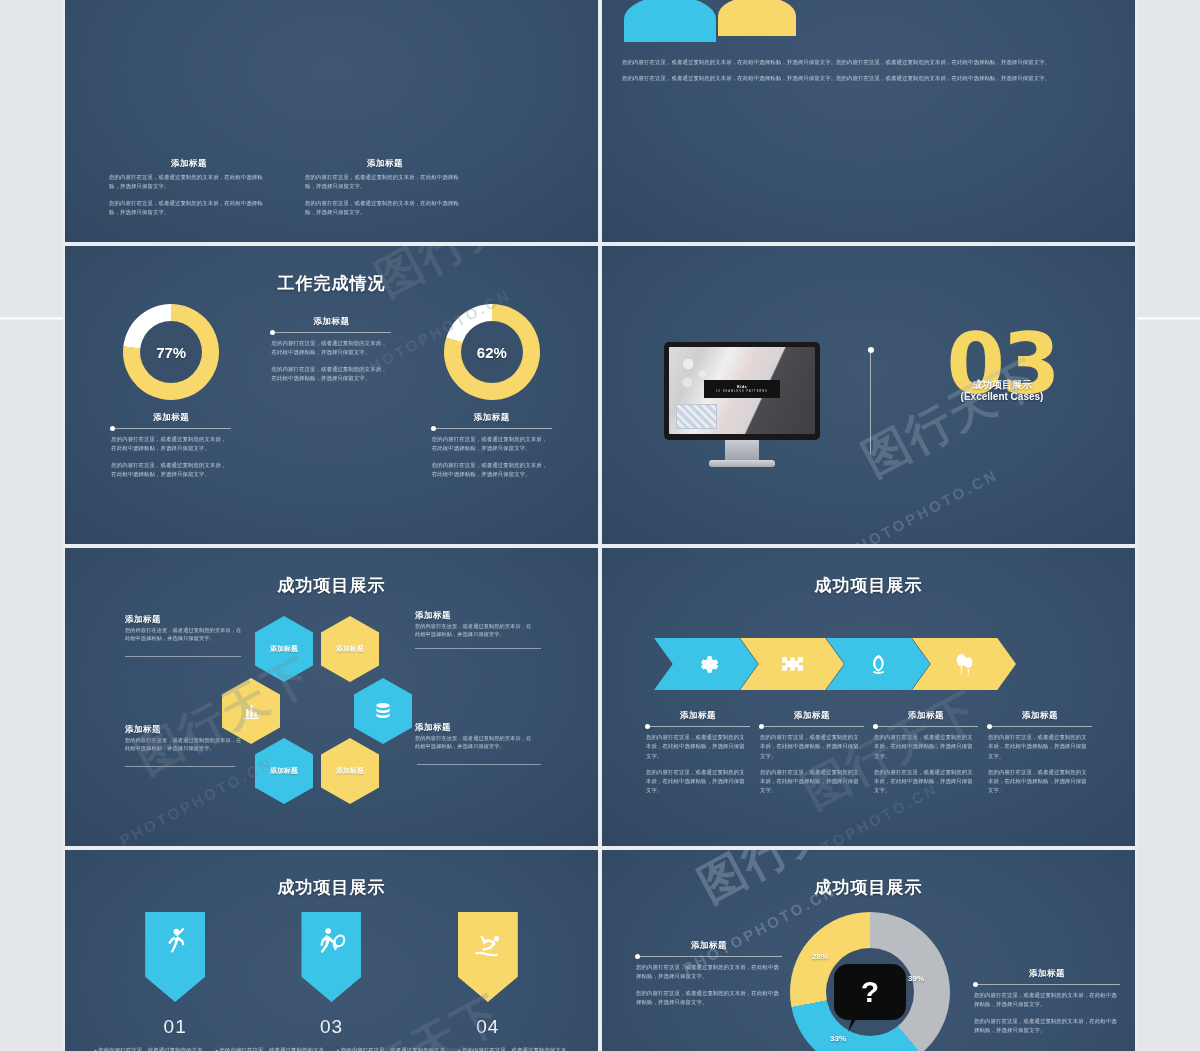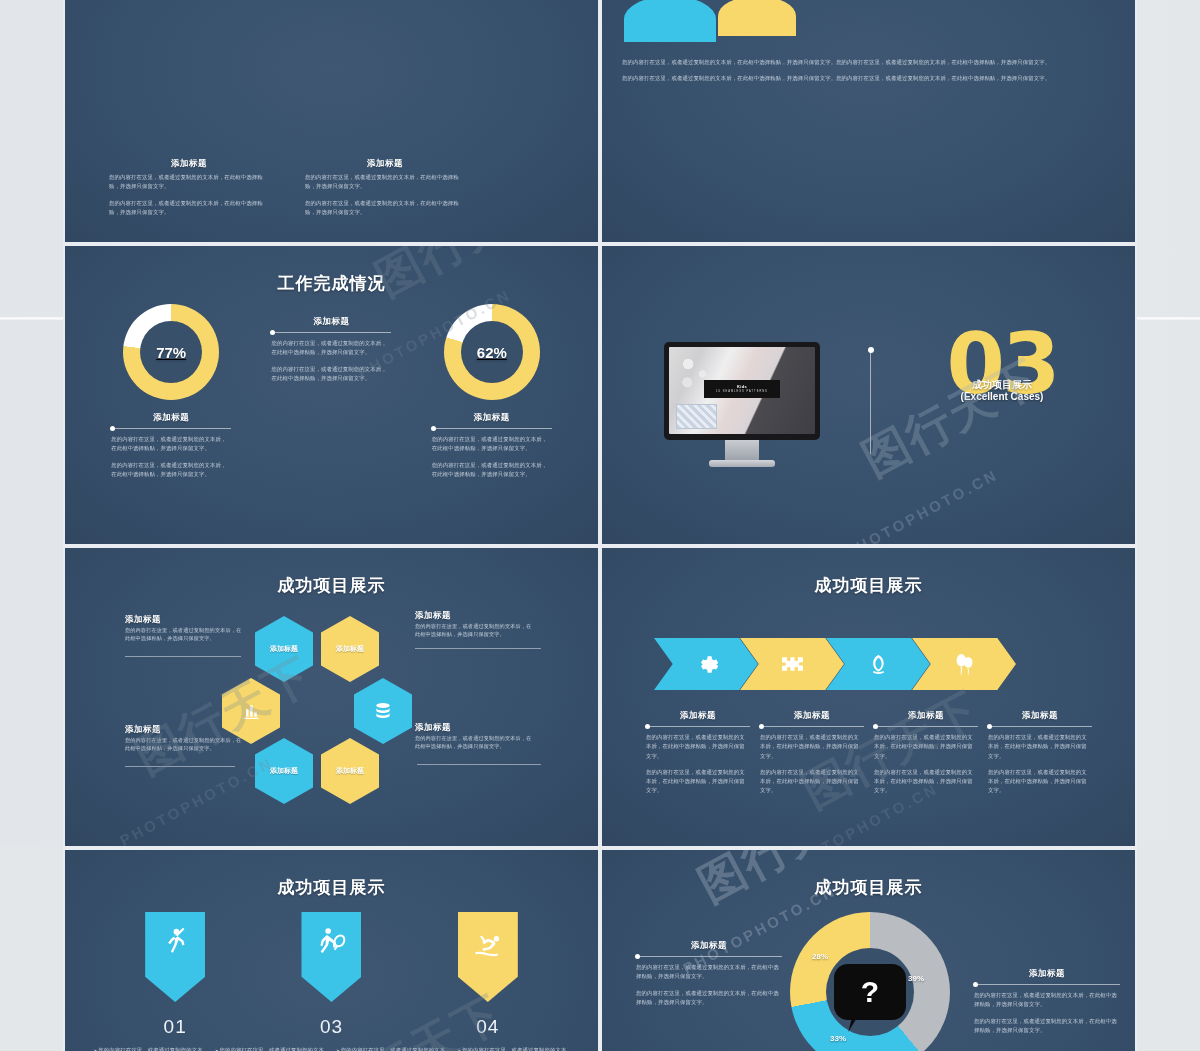--- a/index.html
+++ b/index.html
@@ -96,21 +96,20 @@
   .r0col { position: absolute; width: 160px; }
   .r0col .sub-title { margin-bottom: 3px; }
 
   
   .gauges { position: absolute; left: 0; right: 0; top: 58px; display: flex; justify-content: space-around; padding: 0 26px; }
   .gauge-wrap { width: 126px; display: flex; flex-direction: column; align-items: center; }
   .donut {
     width: 96px; height: 96px; border-radius: 50%;
     display: flex; align-items: center; justify-content: center;
     position: relative;
-    text-decoration: underline;
   }
   .donut::after {
     content:""; position:absolute; left:50%; top:50%;
     transform: translate(-50%,-50%);
     width: 62px; height: 62px; border-radius: 50%;
     background: #39506b;
   }
   .donut span {
     position: relative; z-index: 2;
     color:#fff; font-size: 15px; font-weight: 700;

